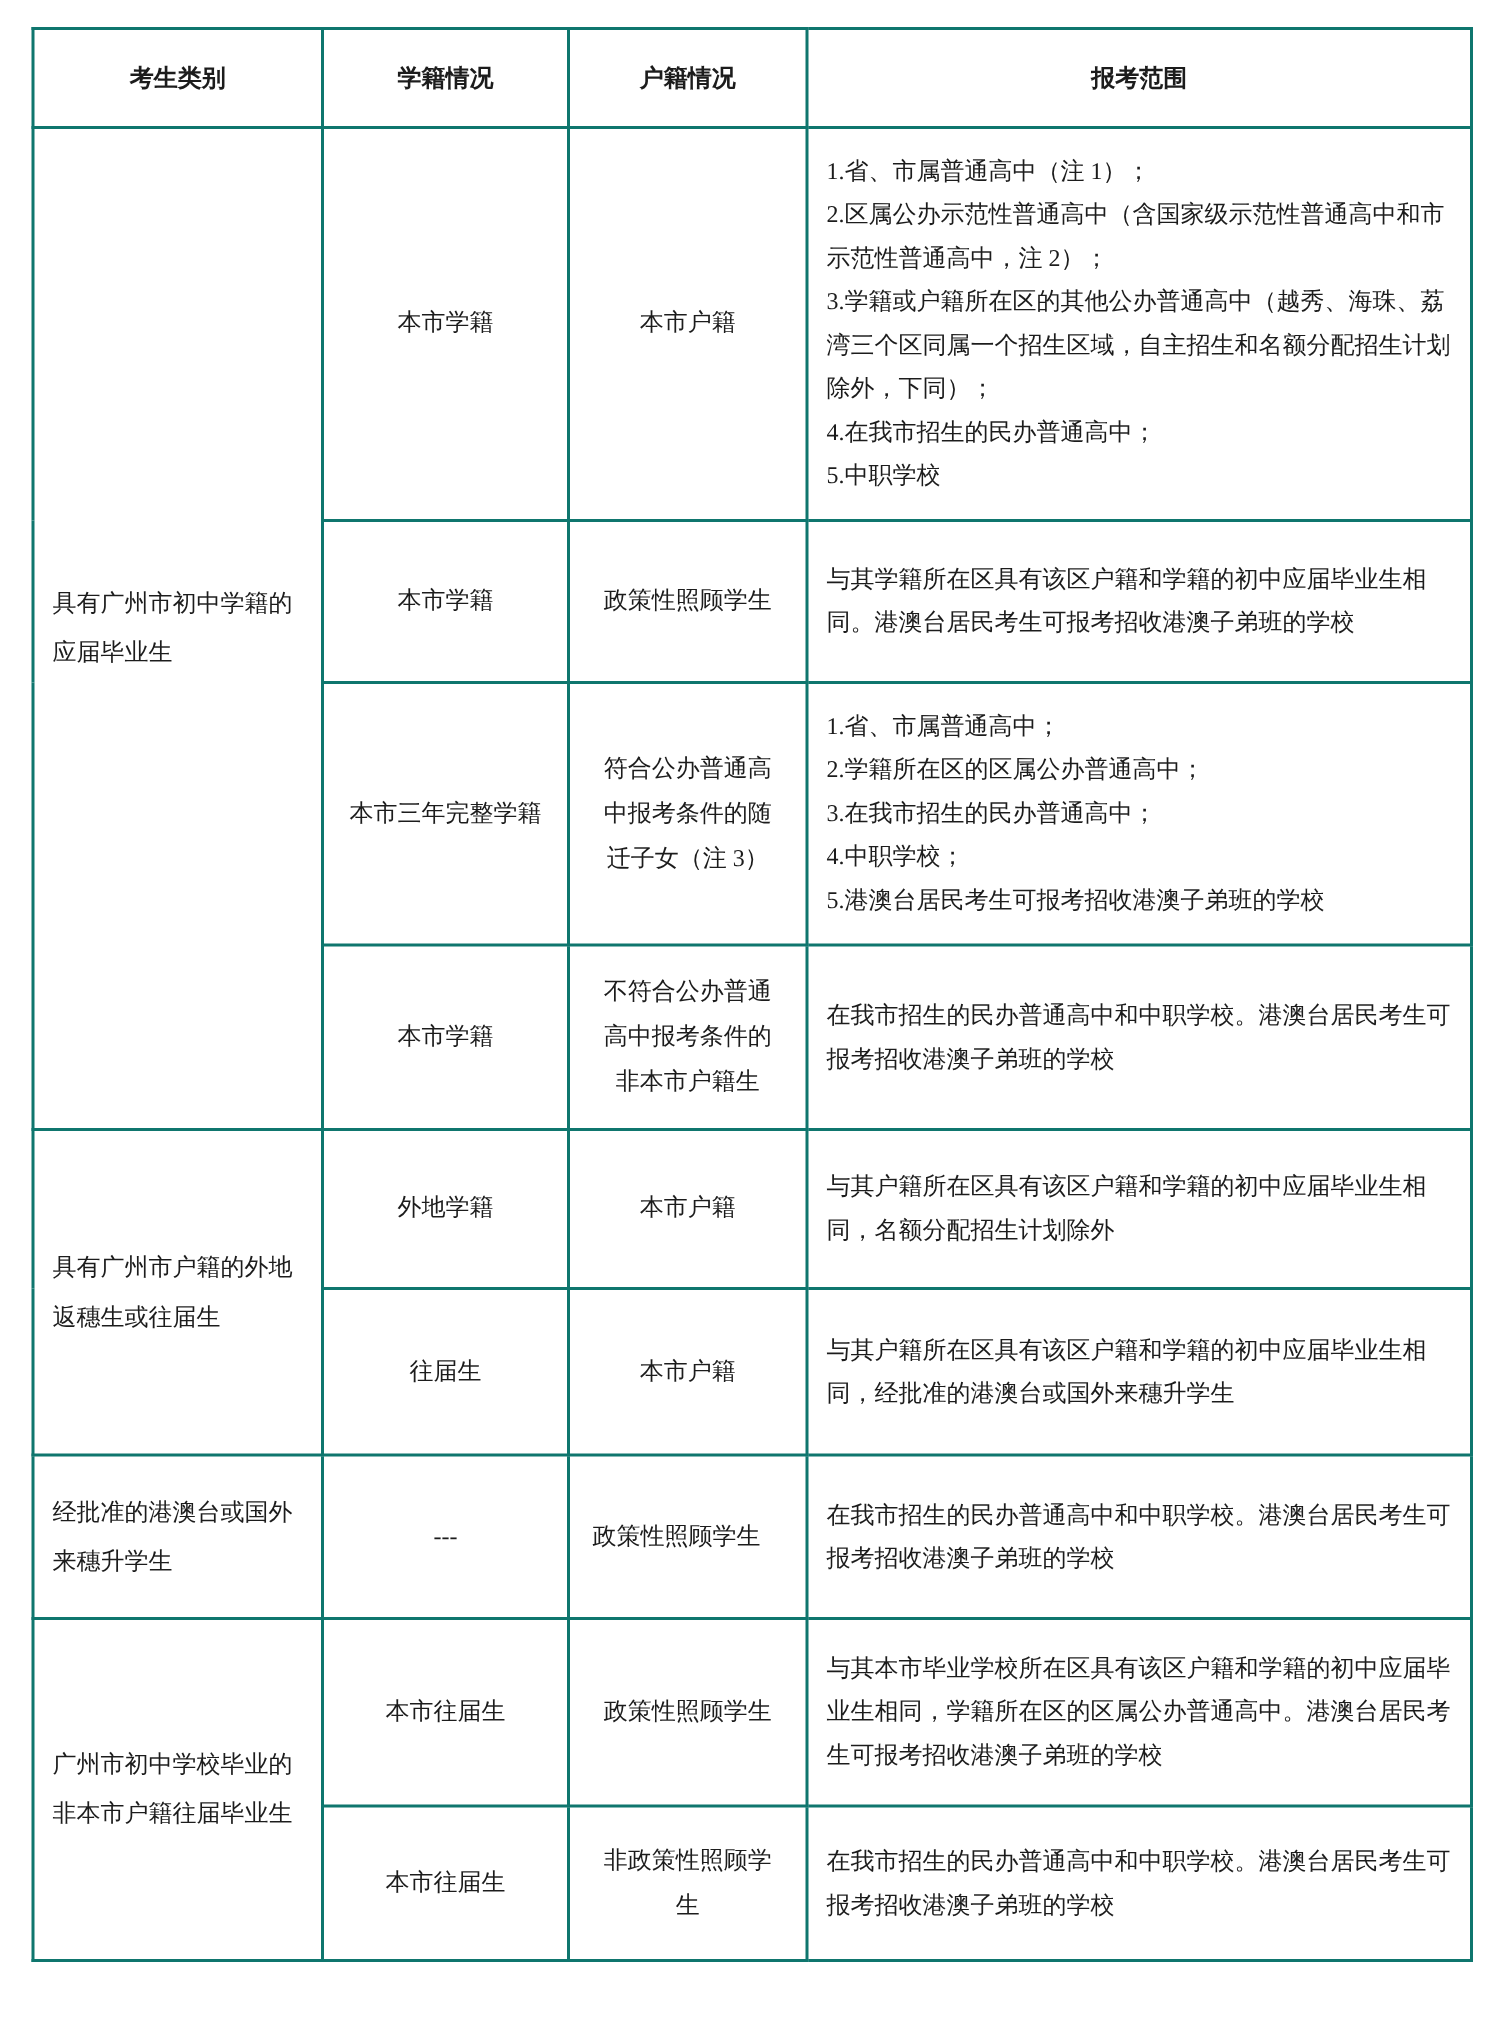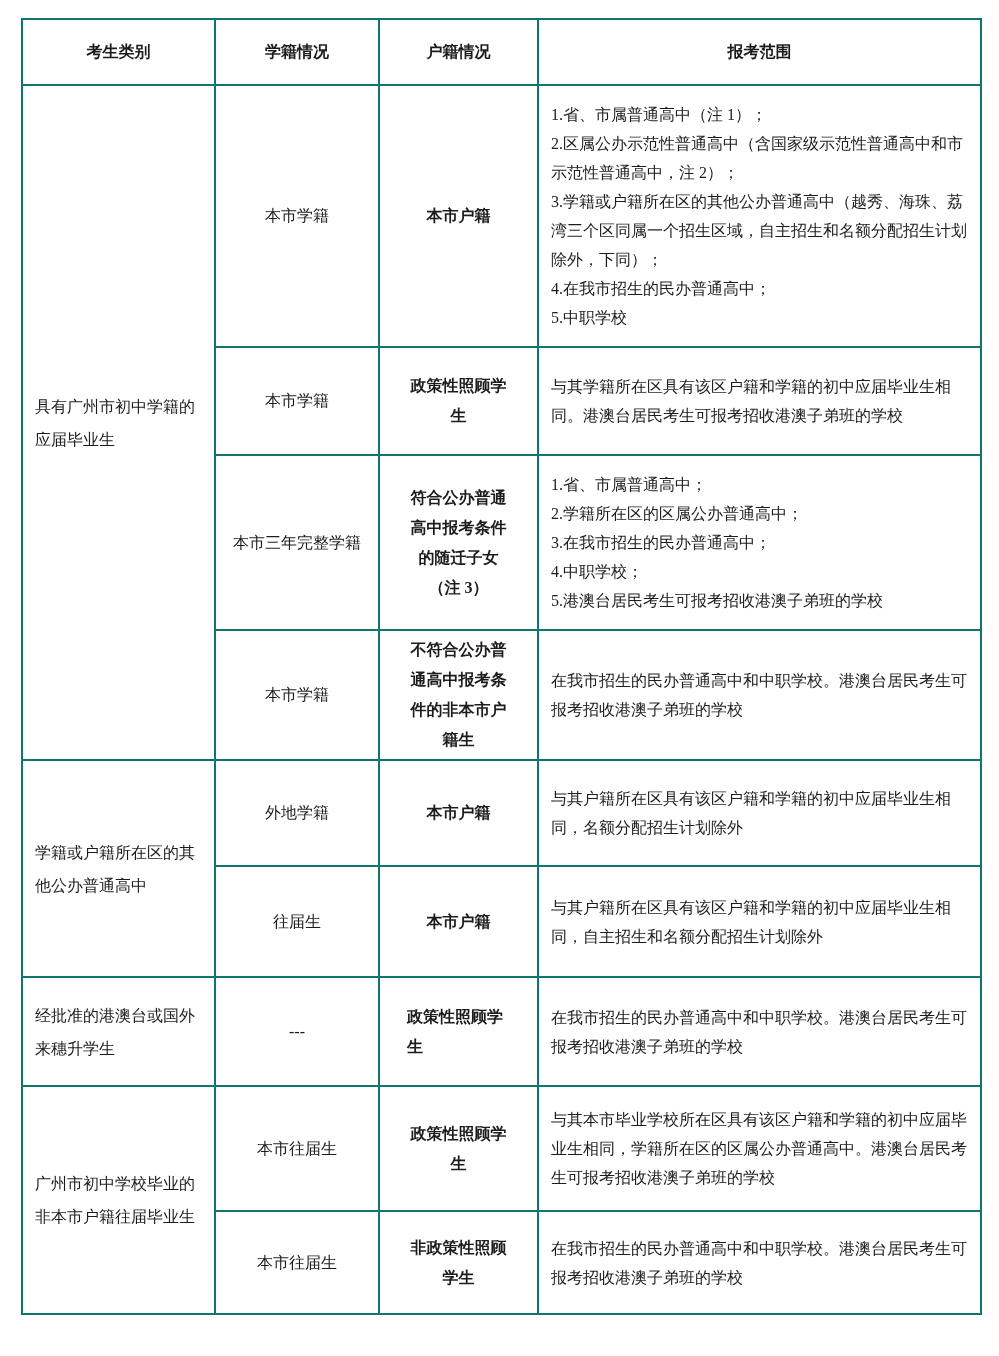--- a/index.html
+++ b/index.html
@@ -38,23 +38,22 @@
     padding: 2px 12px;
     line-height: 33px;
   }
   td.c2 {
     text-align: center;
     padding: 20px 12px;
     line-height: 30px;
   }
   td.c3 {
     text-align: center;
-    padding: 4px 27px;
+    padding: 4px 15px;
     line-height: 30px;
-    font-weight: bold;
   }
   td.c3.left {
     text-align: left;
   }
   td.c4 {
     text-align: left;
     padding: 14px 12px;
     line-height: 29px;
     white-space: pre-line;
   }
@@ -103,29 +102,29 @@
 4.中职学校；
 5.港澳台居民考生可报考招收港澳子弟班的学校</td>
     </tr>
     <tr style="height:123px">
       <td class="c2">本市学籍</td>
       <td class="c3">不符合公办普通高中报考条件的非本市户籍生</td>
       <td class="c4">在我市招生的民办普通高中和中职学校。港澳台居民考生可报考招收港澳子弟班的学校</td>
     </tr>
 
     <tr style="height:106px">
-      <td class="cat" rowspan="2">学籍或户籍所在区的其他公办普通高中</td>
+      <td class="cat" rowspan="2">具有广州市户籍的外地返穗生或往届生</td>
       <td class="c2">外地学籍</td>
       <td class="c3">本市户籍</td>
       <td class="c4">与其户籍所在区具有该区户籍和学籍的初中应届毕业生相同，名额分配招生计划除外</td>
     </tr>
     <tr style="height:111px">
       <td class="c2">往届生</td>
       <td class="c3">本市户籍</td>
-      <td class="c4">与其户籍所在区具有该区户籍和学籍的初中应届毕业生相同，自主招生和名额分配招生计划除外</td>
+      <td class="c4">与其户籍所在区具有该区户籍和学籍的初中应届毕业生相同，经批准的港澳台或国外来穗升学生</td>
     </tr>
 
     <tr style="height:109px">
       <td class="cat">经批准的港澳台或国外来穗升学生</td>
       <td class="c2">---</td>
       <td class="c3 left">政策性照顾学生</td>
       <td class="c4">在我市招生的民办普通高中和中职学校。港澳台居民考生可报考招收港澳子弟班的学校</td>
     </tr>
 
     <tr style="height:125px">

